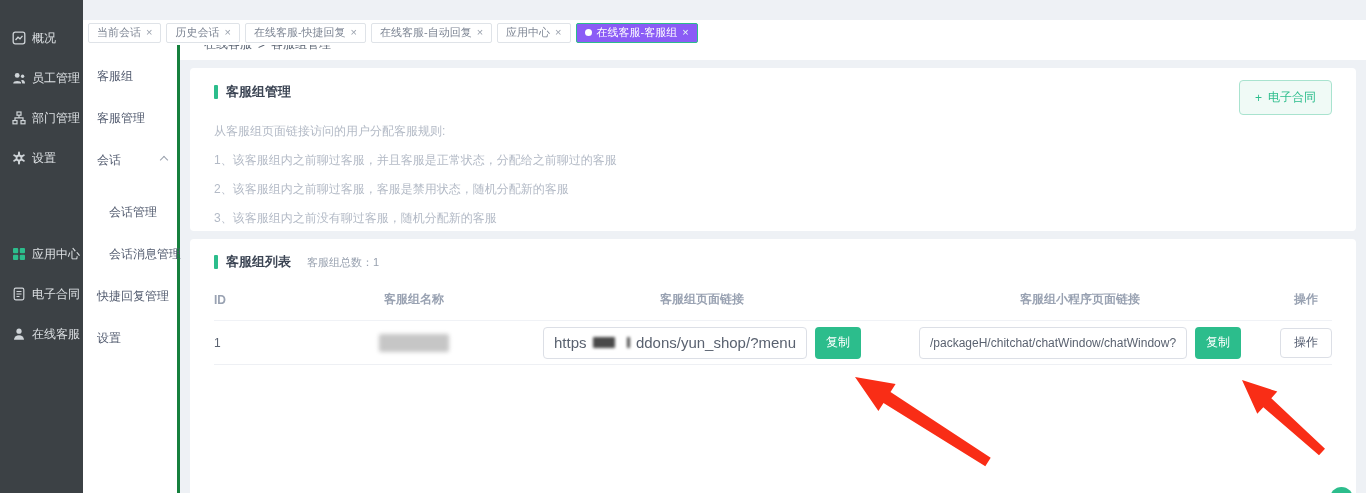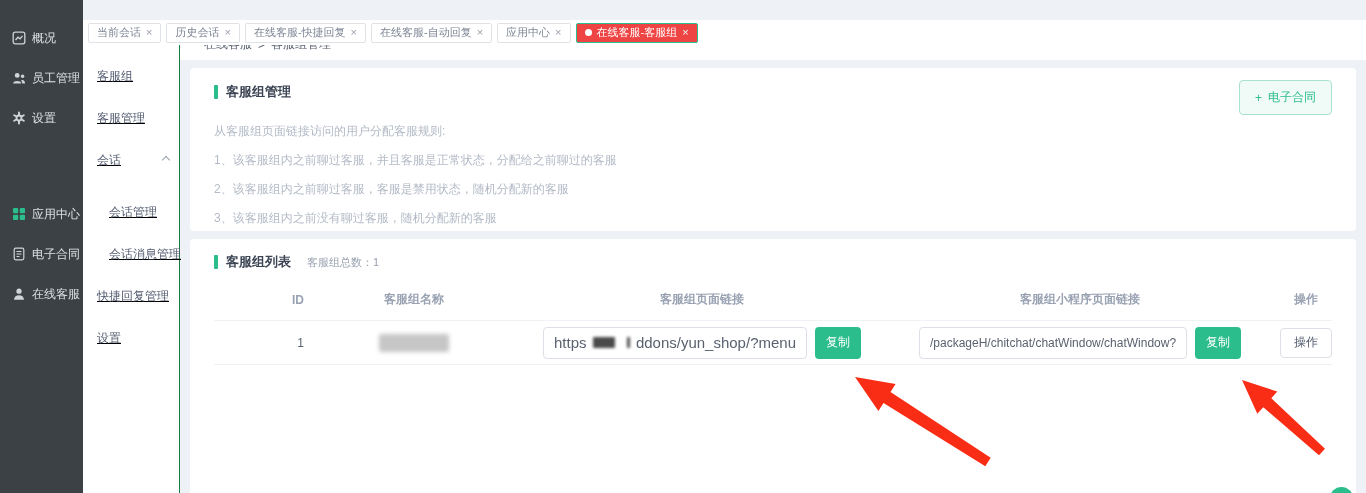--- a/index.html
+++ b/index.html
@@ -14,27 +14,27 @@
   .ls-item svg { flex:0 0 auto; }
   .ls-group2 { margin-top:56px; }
 
   
   .tabbar { position:absolute; left:83px; top:0; right:0; height:25px; background:#fff;
             display:flex; align-items:center; gap:5px; padding-left:5px; z-index:4;margin-top:20px; }
   .tab { display:flex; align-items:center; gap:5px; height:20px; padding:0 8px;
          border:1px solid #dfe3e8; border-radius:2px; background:#fff;
          font-size:11px; color:#7e8694; cursor:pointer; white-space:nowrap; }
   .tab .close { font-size:11px; color:#9aa1ad; line-height:1; }
-  .tab.active { background:#ef4444; border-color:#2cbd8c; color:#fff; }
+  .tab.active { background:#8b5cf6; border-color:#2cbd8c; color:#fff; }
   .tab.active .close { color:#eafff6; }
   .tab-dot { width:7px; height:7px; border-radius:50%; background:#fff; }
 
   
   .sub-sidebar { position:absolute; left:83px; top:25px; width:97px; bottom:0; background:#fff;
-                 border-right:1px solid #15803d; padding-top:30px; z-index:3;text-decoration:underline; }
+                 border-right:3px solid #15803d; padding-top:30px; z-index:3; }
   .ss-item { position:relative; height:42px; line-height:20px; padding:11px 8px 11px 14px;
              font-size:12px; color:#515a6e; cursor:pointer; white-space:nowrap; }
   .ss-item.indent { padding-left:26px; }
   .chev { position:absolute; right:10px; top:18px; width:6px; height:6px;
           border-left:1px solid #9aa1ad; border-top:1px solid #9aa1ad; transform:rotate(45deg); }
 
   
   .main { position:absolute; left:180px; top:25px; right:0; bottom:0; background:#eef1f5; overflow:hidden; }
   .breadcrumb-bar { margin-top:4px; height:31px; background:#fff; display:flex; align-items:center;
                     padding-left:24px; font-size:12px; color:#5b6472; gap:6px; }
@@ -51,21 +51,21 @@
              padding:8px 15px; font-size:12px; color:#2cbd8c; background:#f0faf6;
              border:1px solid #a9e3cf; border-radius:4px; cursor:pointer; }
 
   .rules { margin-top:22px; font-size:12px; color:#b3bac6; }
   .rules div { margin-bottom:13px; line-height:16px; }
 
   
   .thead, .trow { display:flex; align-items:center; }
   .thead { height:42px; margin-top:8px; border-bottom:1px solid #f0f2f6; font-size:12px; color:#99a2b2; font-weight:bold; }
   .trow { height:44px; border-bottom:1px solid #eef0f4; font-size:12px; color:#5a6270; }
-  .col-id { width:90px; text-align:right; }
+  .col-id { width:90px; text-align:left; }
   .col-name { width:220px; text-align:center; display:flex; justify-content:center; }
   .col-link1 { width:356px; display:flex; justify-content:center; align-items:center; gap:8px; }
   .col-link2 { width:400px; display:flex; justify-content:center; align-items:center; gap:8px; }
   .col-action { flex:1; display:flex; justify-content:center; }
   .thead .col-link1, .thead .col-link2 { display:block; text-align:center; }
   .thead .col-action { display:block; text-align:center; }
 
   .fake-input { width:264px; height:32px; border:1px solid #dcdfe6; border-radius:4px; background:#fff;
                 display:flex; align-items:center; gap:6px; padding:0 10px; font-size:15px; color:#5a6270;
                 overflow:hidden; white-space:nowrap; cursor:text; }
@@ -104,20 +104,29 @@
       <span>概况</span>
     </div>
     <div class="ls-item">
       <svg width="14" height="14" viewBox="0 0 14 14" fill="#cfd4d8">
           <circle cx="5.2" cy="4.4" r="2.4"></circle>
           <path d="M1.2,12.5 c0-3.2 8-3.2 8,0 z"></path>
           <circle cx="10.6" cy="5.2" r="1.7"></circle>
           <path d="M9.2,9.2 c2-1 3.8,0.4 3.8,3.3 h-2.6 z"></path>
         </svg>
       <span>员工管理</span>
+    </div>
+    <div class="ls-item">
+      <svg width="14" height="14" viewBox="0 0 14 14" fill="none" stroke="#cfd4d8" stroke-width="1.2">
+          <rect x="5" y="1" width="4" height="3.2"></rect>
+          <rect x="1" y="9.6" width="4" height="3.2"></rect>
+          <rect x="9" y="9.6" width="4" height="3.2"></rect>
+          <path d="M7,4.2 v2.6 M3,9.6 V6.8 h8 v2.8"></path>
+        </svg>
+      <span>部门管理</span>
     </div>
     <div class="ls-item">
       <svg width="14" height="14" viewBox="0 0 14 14" fill="#cfd4d8">
           <g>
             <rect x="6" y="0.5" width="2" height="13" rx="1"></rect>
             <rect x="6" y="0.5" width="2" height="13" rx="1" transform="rotate(60 7 7)"></rect>
             <rect x="6" y="0.5" width="2" height="13" rx="1" transform="rotate(120 7 7)"></rect>
             <circle cx="7" cy="7" r="3.4"></circle>
             <circle cx="7" cy="7" r="1.6" fill="#3c4145"></circle>
           </g>

